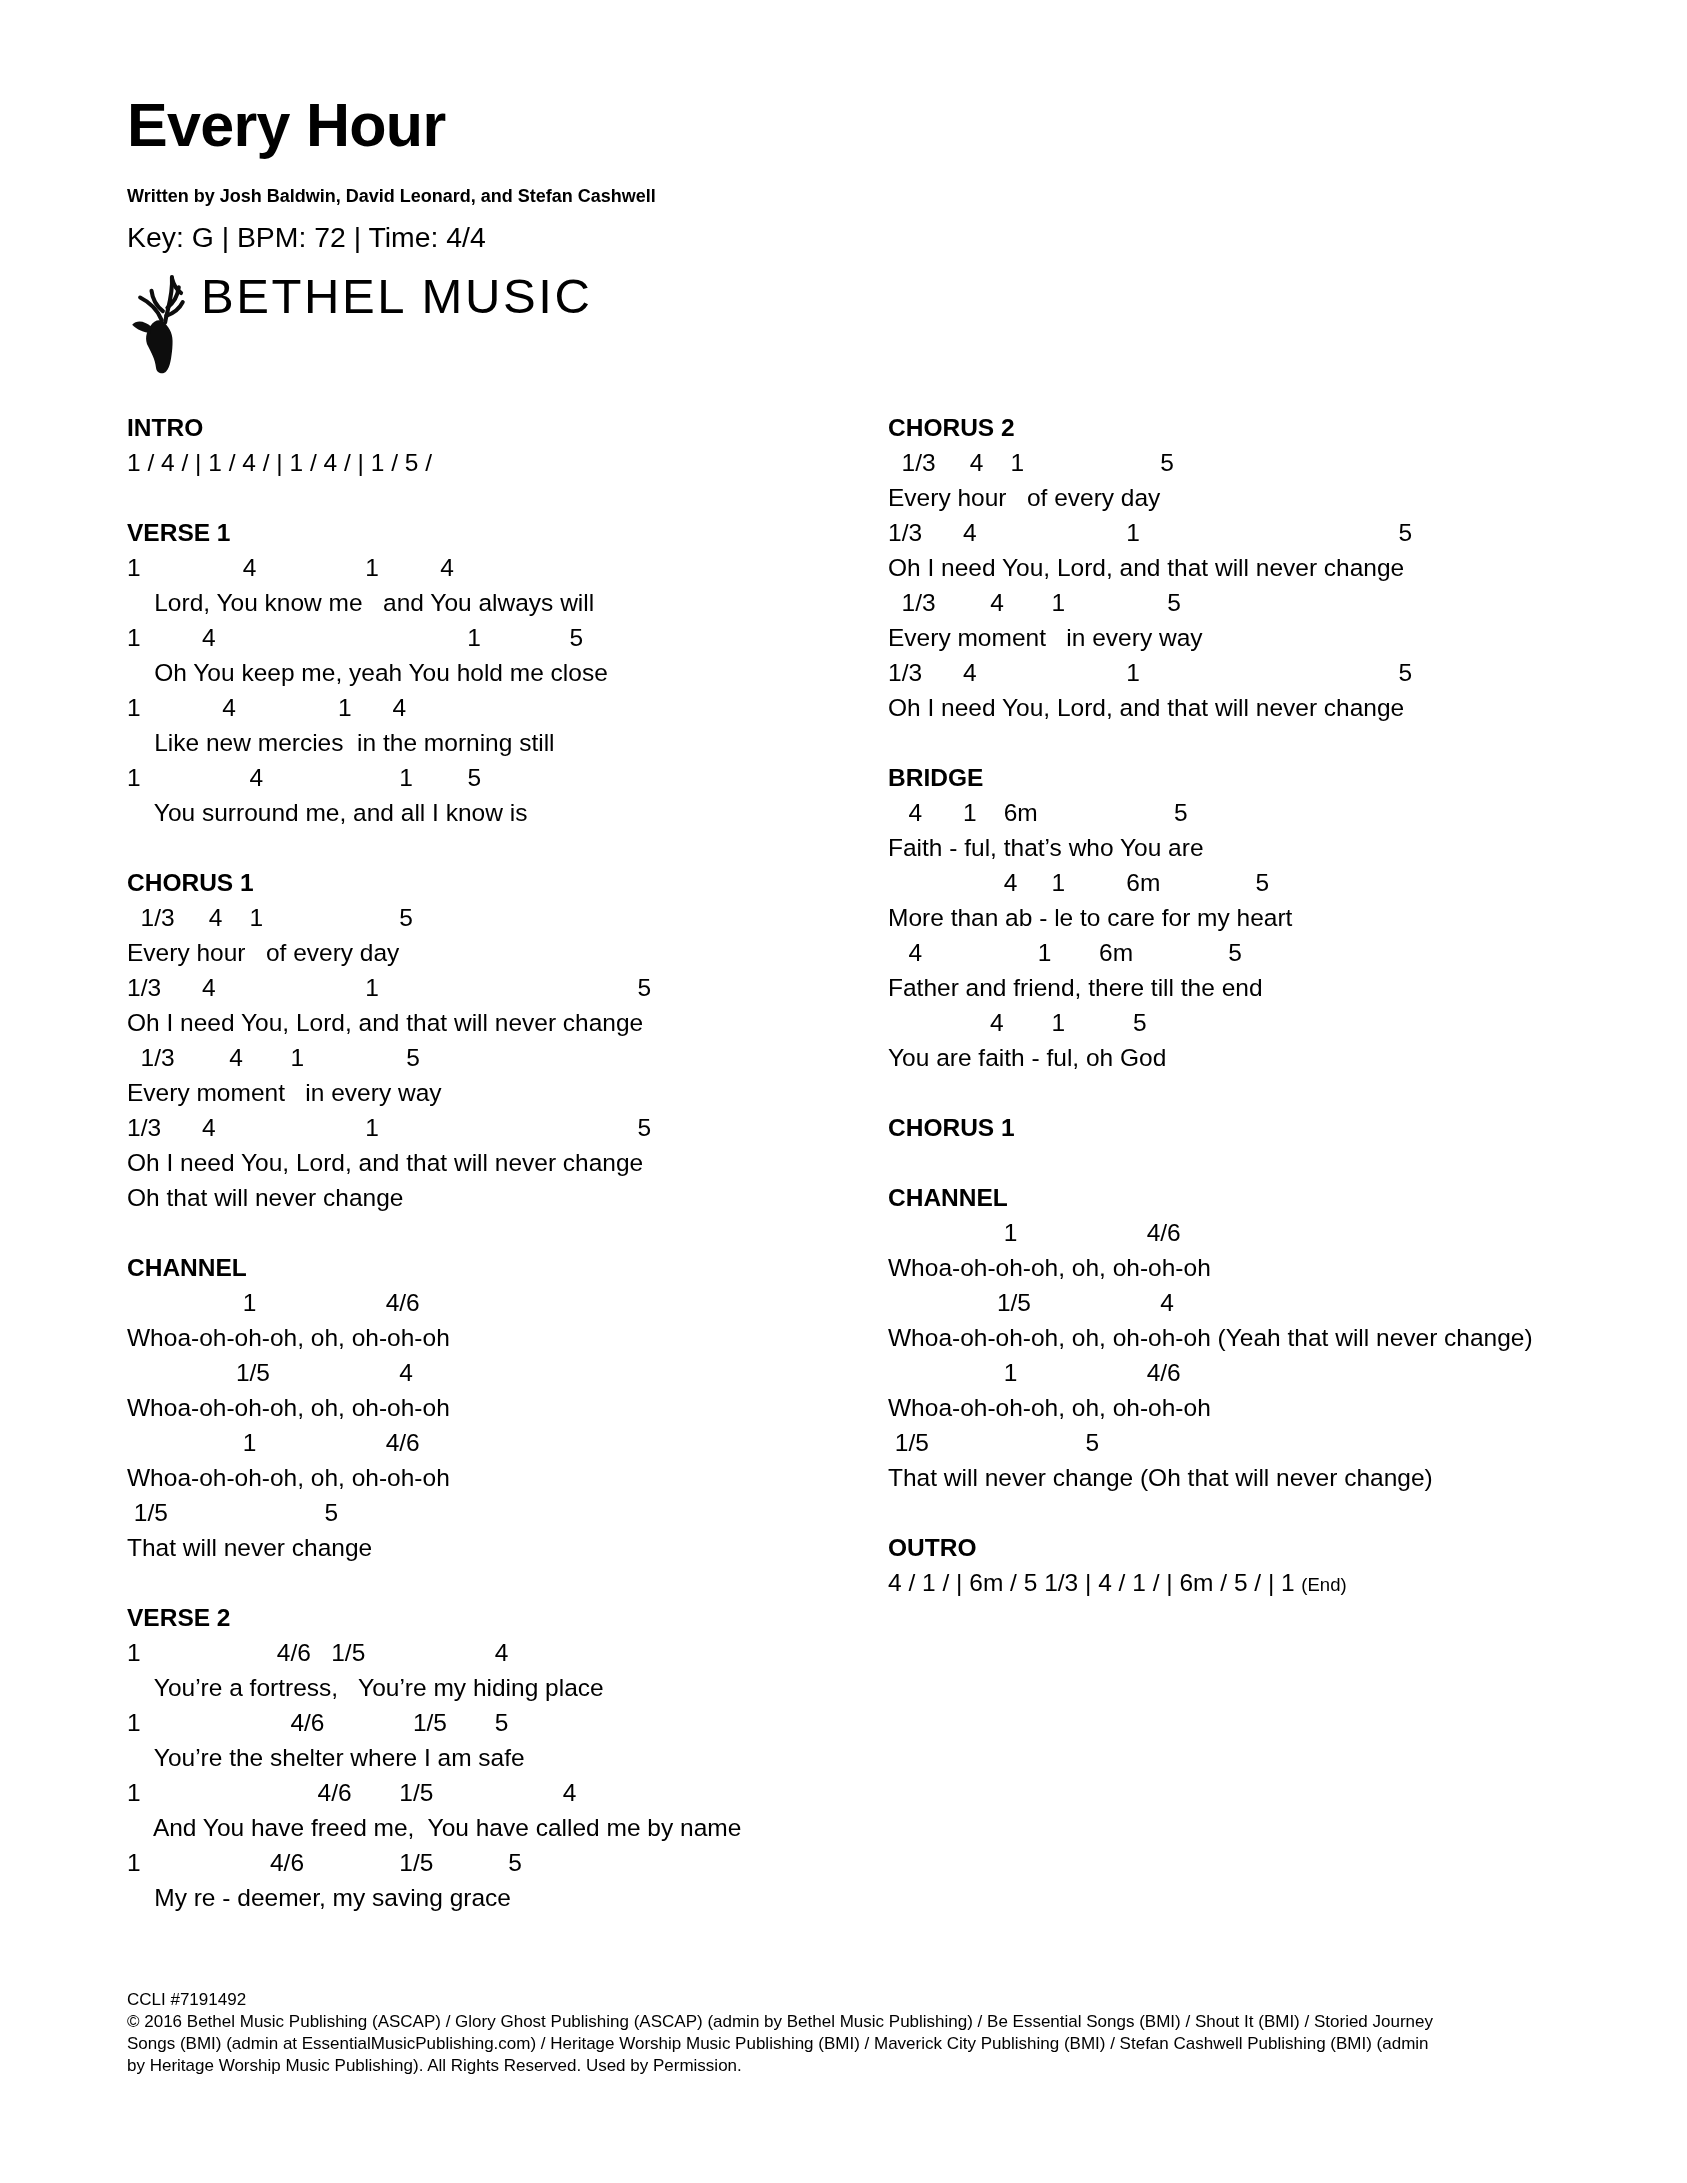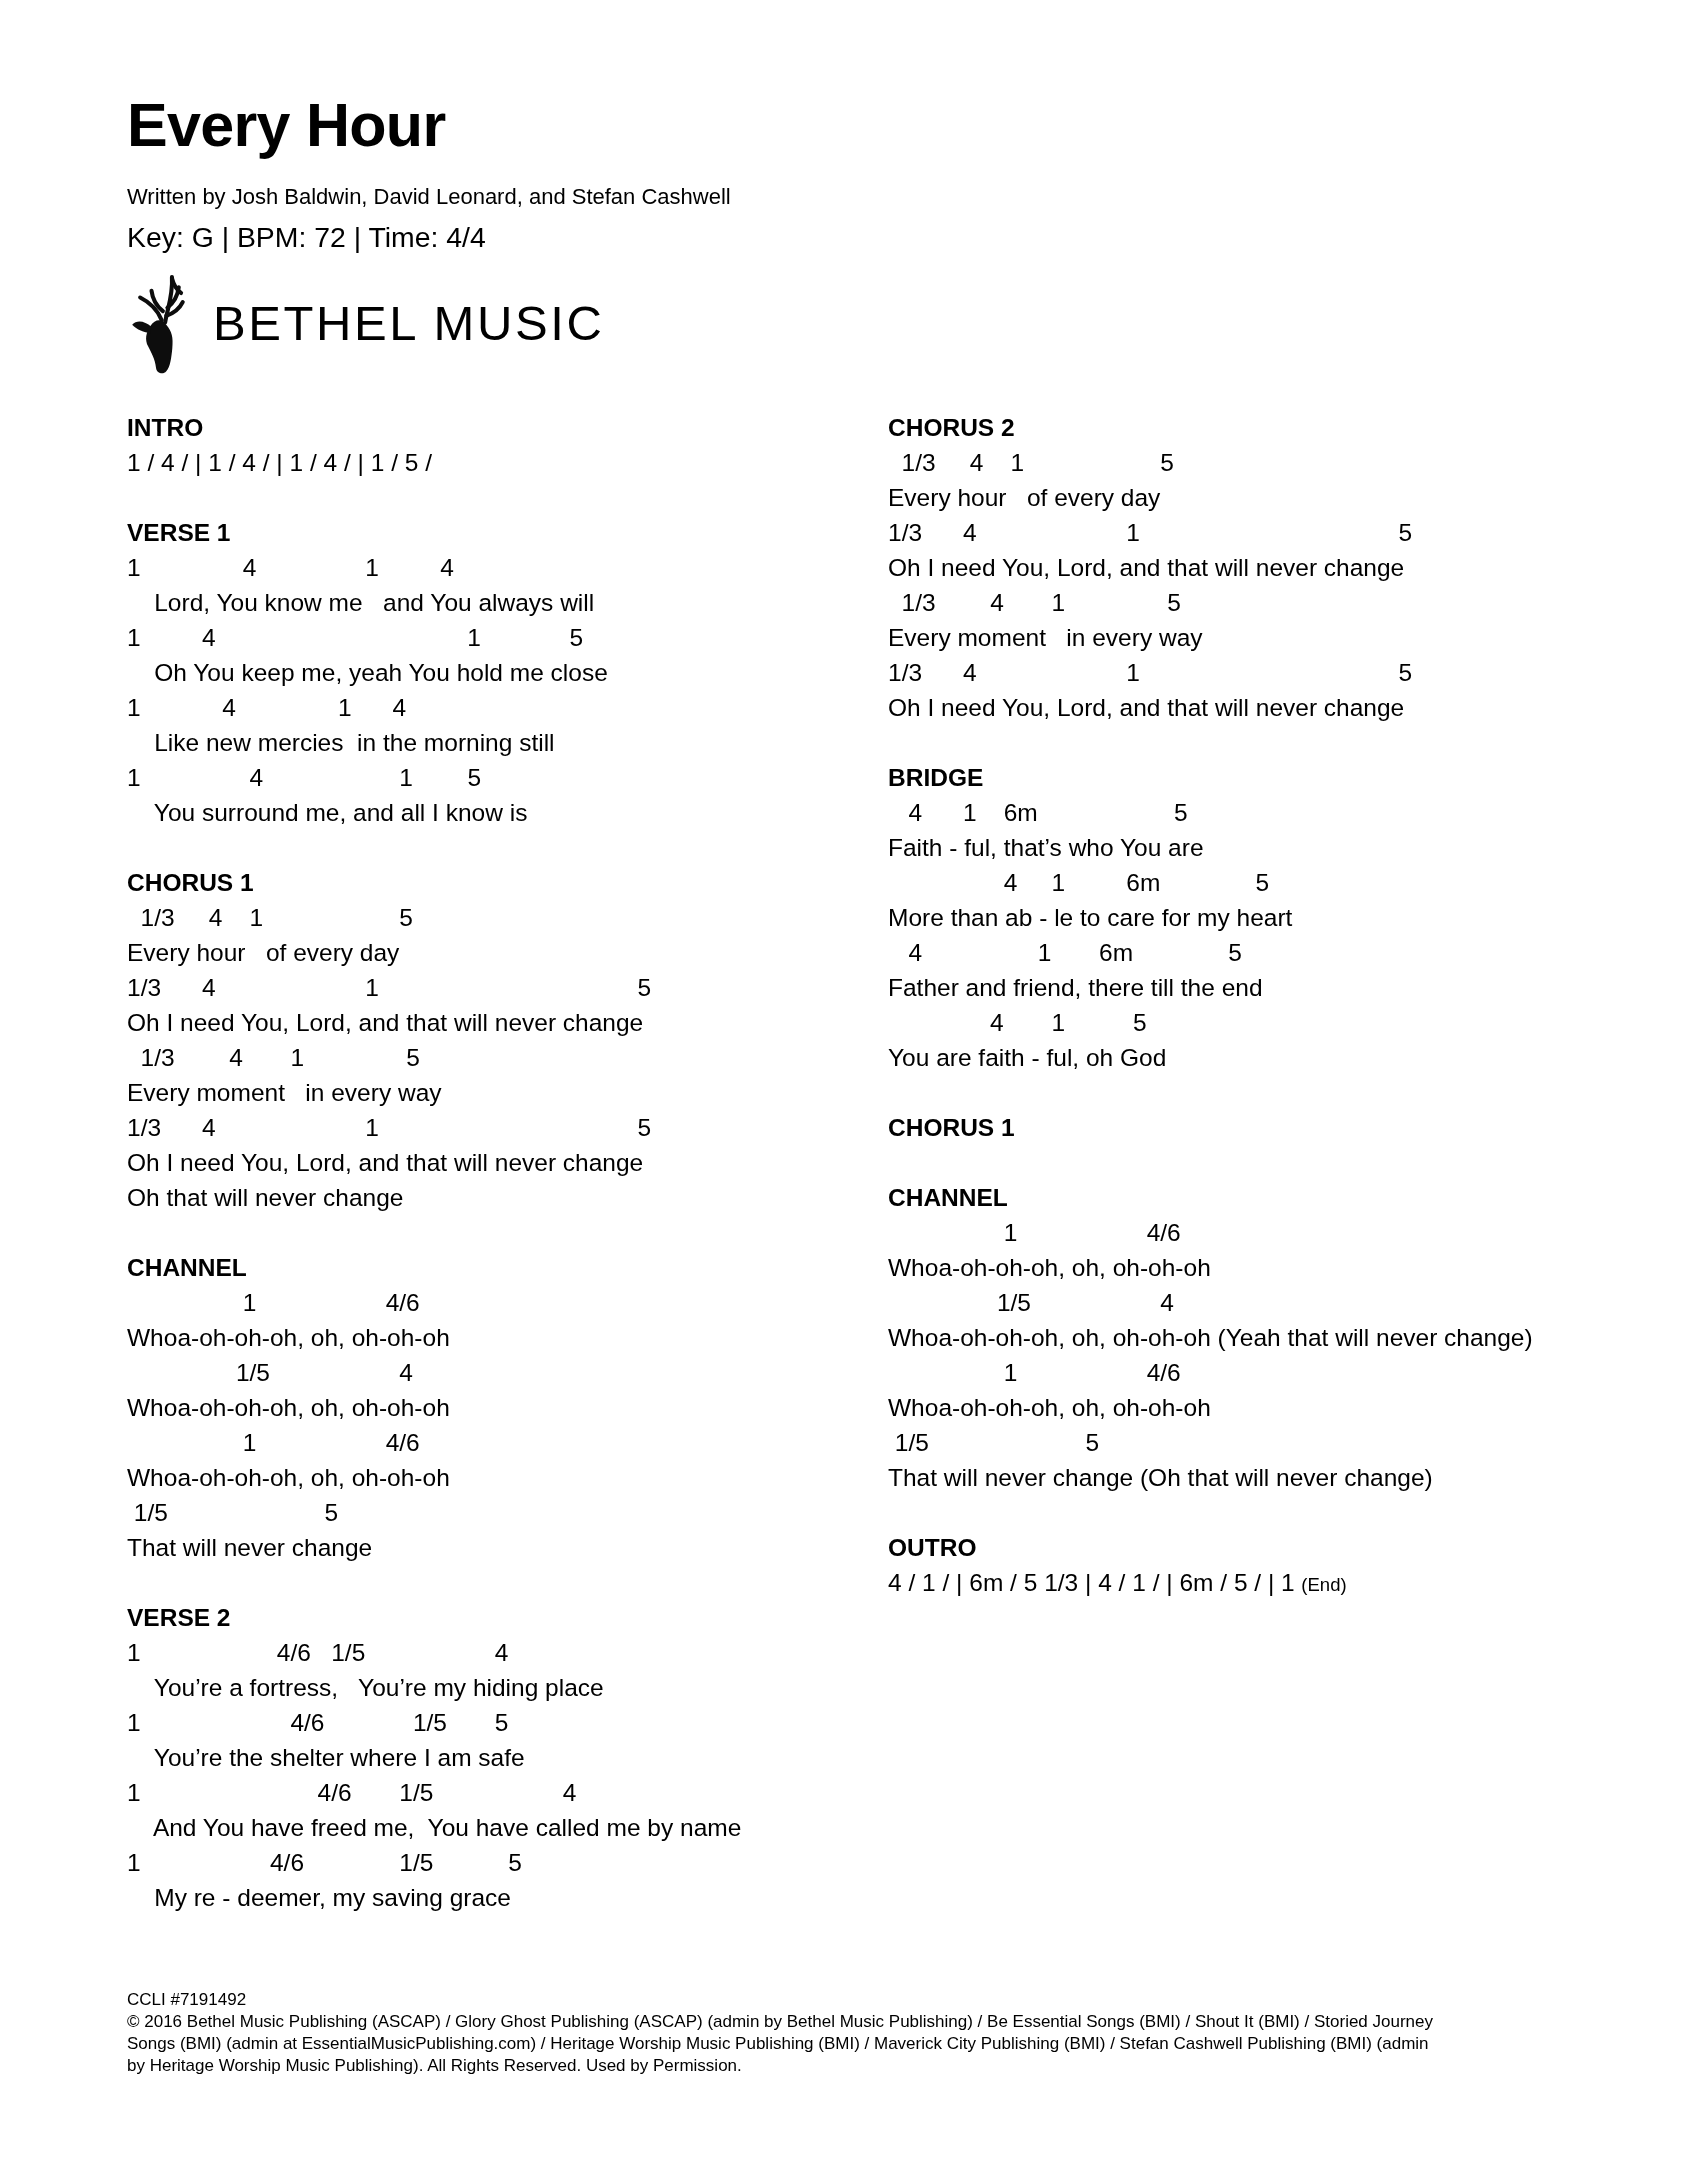--- a/index.html
+++ b/index.html
@@ -12,23 +12,23 @@
     box-sizing:border-box;
     padding:93px 126px 0 127px;
     overflow:hidden;
   }
   
   .header{display:flex;justify-content:space-between;align-items:flex-start;margin-bottom:33px;flex-direction:column;}
   .page-title{
     font-size:61px;font-weight:bold;letter-spacing:-0.7px;
     line-height:1.05;margin:0 0 18.5px 0;
   }
-  .byline{font-size:22px;line-height:41px;}
+  .byline{font-size:18px;line-height:41px;font-weight:bold;}
   .keyline{font-size:28.4px;line-height:41px;}
-  .logo{display:flex;align-items:center;gap:12px;margin-top:10.6px;margin-right:28px;}
+  .logo{display:flex;align-items:flex-start;margin-top:10.6px;margin-right:28px;}
   .logo svg{width:74px;height:109px;display:block;}
   .logo-text{font-size:49px;font-weight:300;letter-spacing:2.6px;white-space:nowrap;}
   
   .columns{display:flex;}
   .col{flex:none;}
   .col-left{width:761px;}
   .col-right{width:674px;}
   .section{margin:0 0 35px 0;}
   .heading{font-size:24.5px;font-weight:bold;line-height:35px;white-space:pre;}
   .chords,.lyrics,.runline,.tail{

